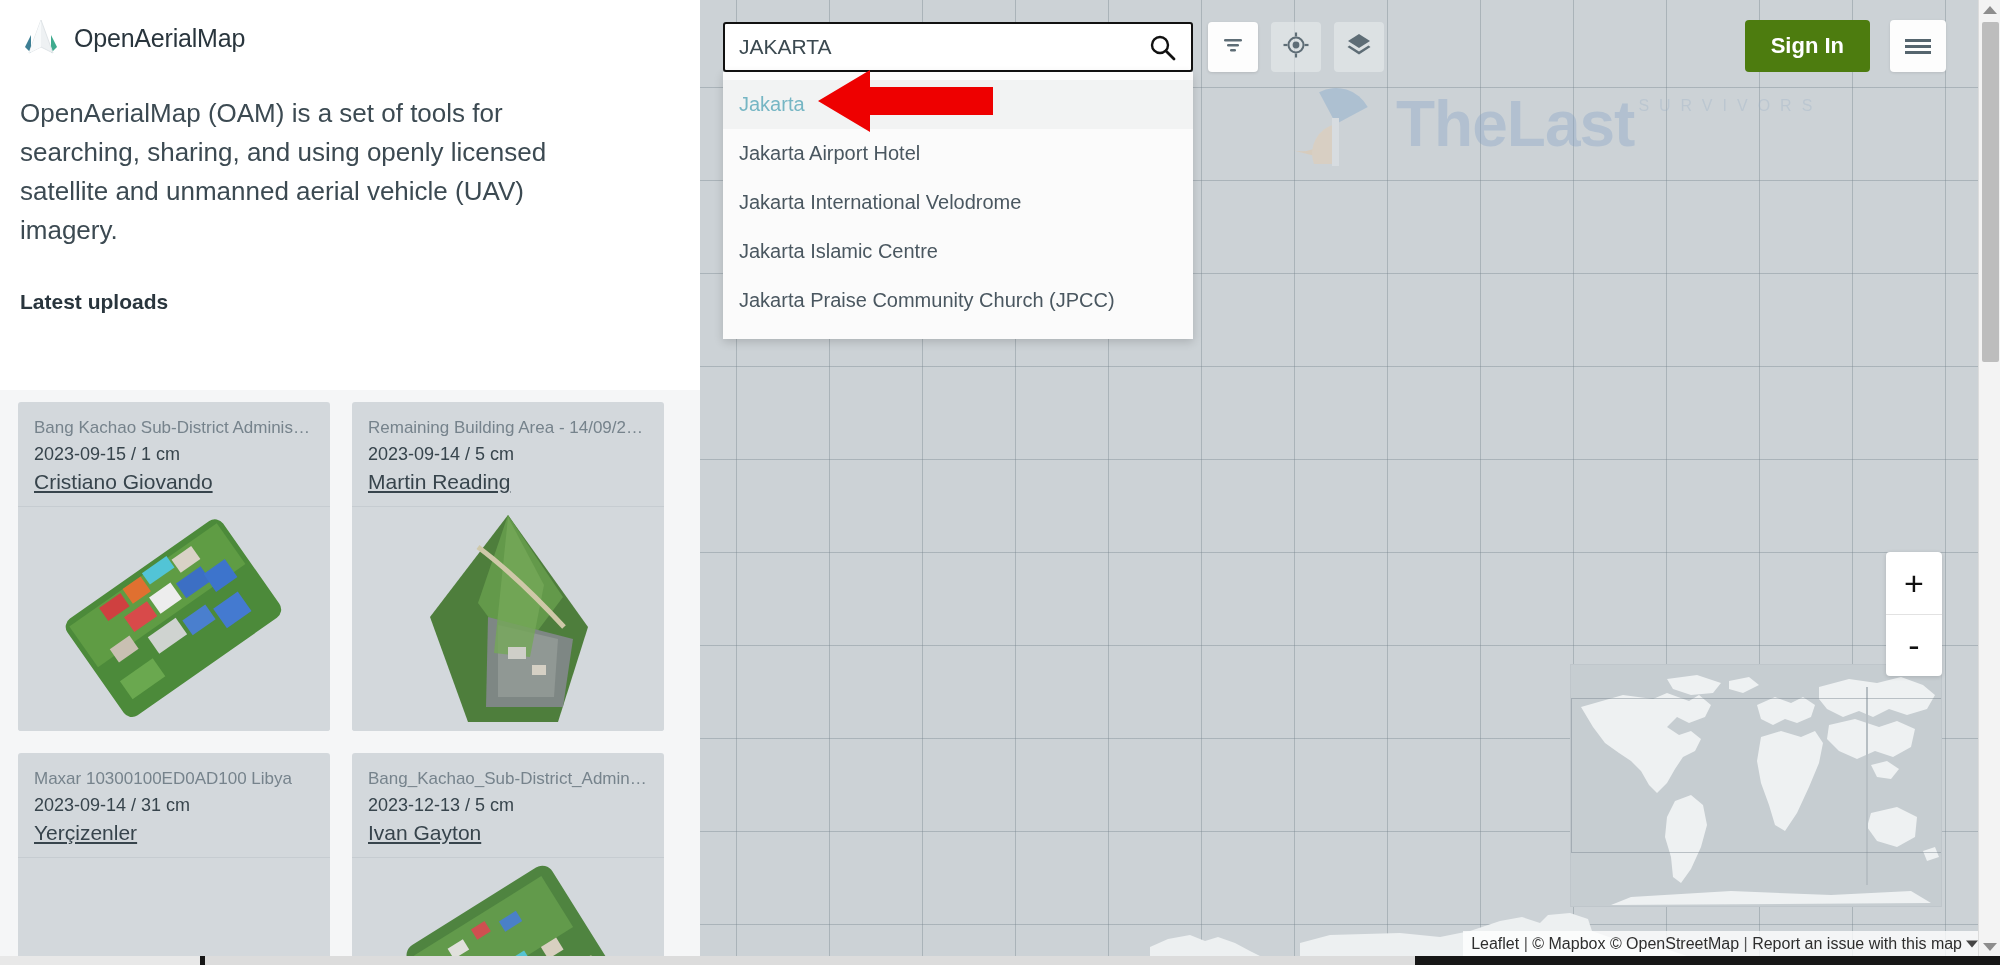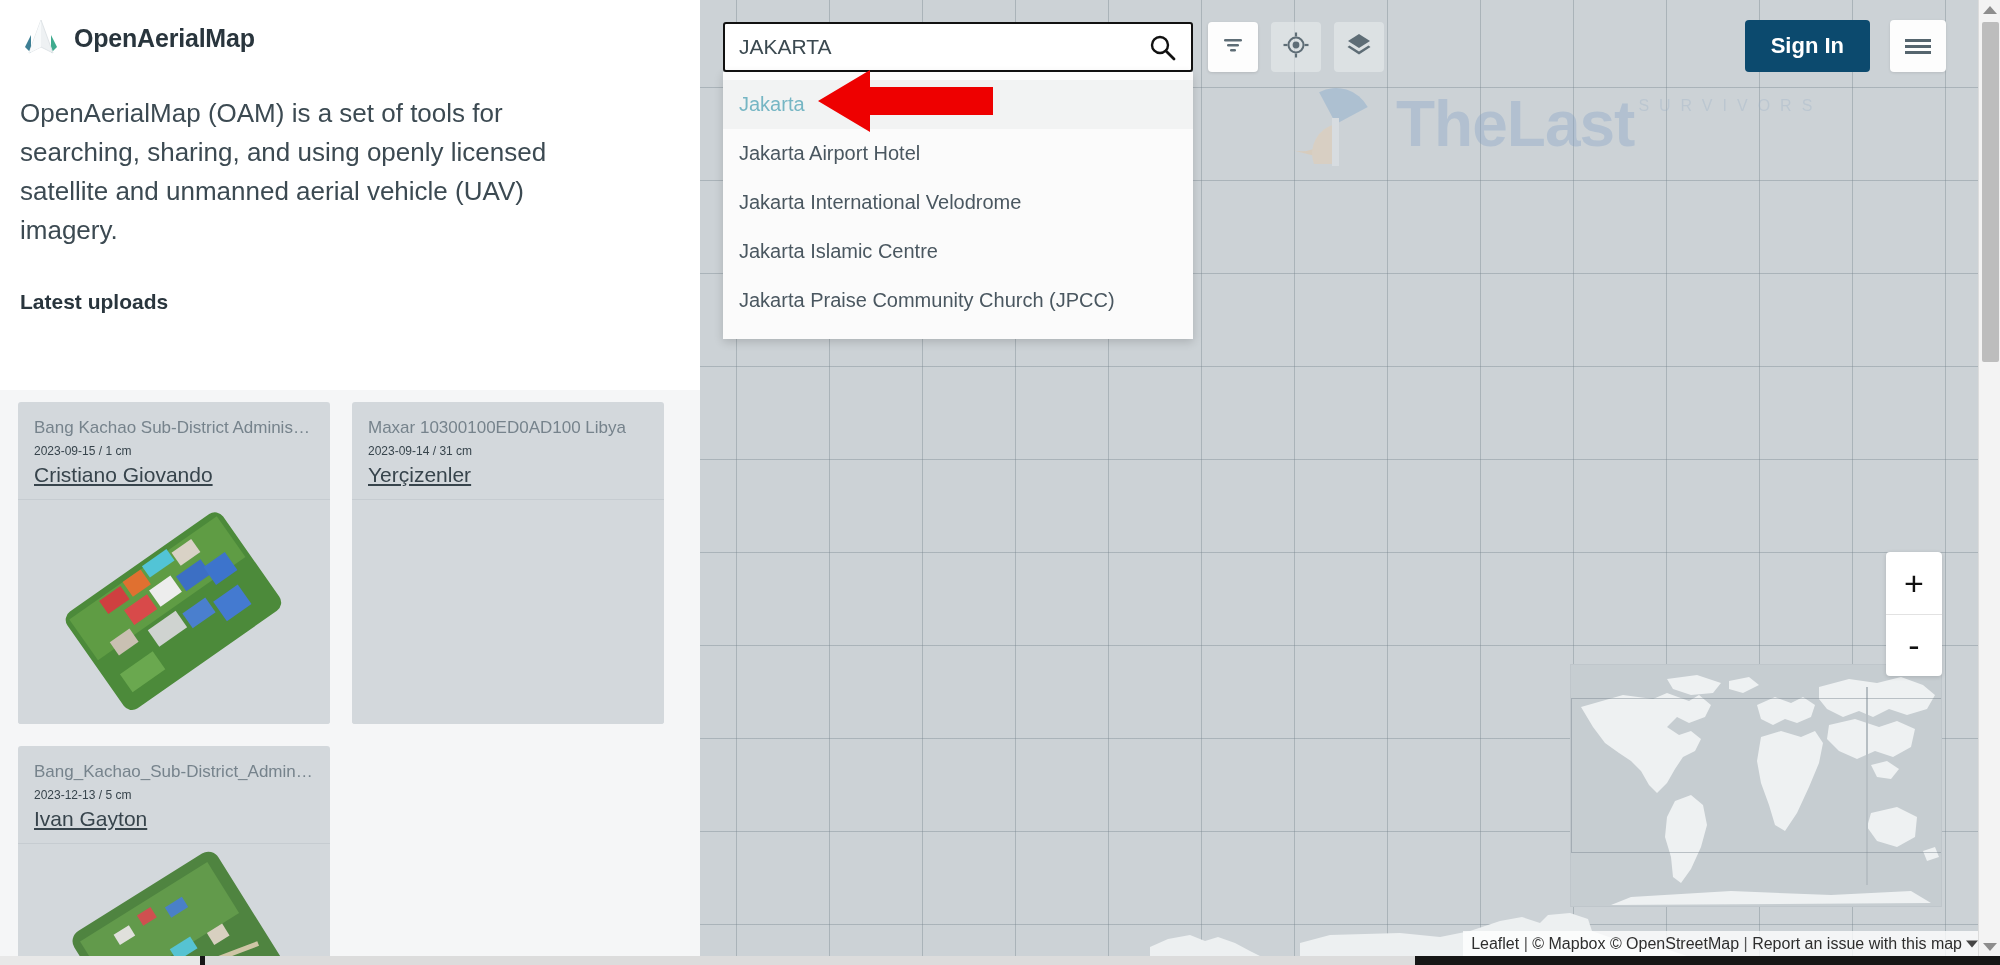--- a/index.html
+++ b/index.html
@@ -36,38 +36,38 @@
   .wm-sub { font-size: 16px; color: #9ab0c6; letter-spacing: 10px; margin-top: 3px; margin-left: 4px; }
 
   
   .left-panel {
     position: absolute; left: 0; top: 0; width: 700px; height: 957px;
     background: #ffffff; z-index: 20;
   }
   .panel-head { background: #fff; padding: 0 20px; }
   .brand { display: flex; align-items: center; gap: 12px; padding-top: 20px; height: 56px; }
   .brand-logo { width: 42px; height: 42px; position: relative; flex: 0 0 42px; }
-  .brand-name { font-size: 25px; font-weight: bold; color: #29353d; letter-spacing: -.2px; }
+  .brand-name { font-size: 25px; font-weight: normal; color: #29353d; letter-spacing: -.2px; }
   .intro {
     font-size: 26px; line-height: 1.5; color: #3c4a52;
     margin-top: 38px; padding-right: 120px; font-weight: 400;
   }
   .latest-title { font-size: 21px; font-weight: bold; color: #29353d; margin-top: 40px; padding-bottom: 22px; }
   .cards-wrap {
     position: absolute; left: 0; top: 390px; width: 700px; height: 567px;
     background: #f5f6f7; padding: 12px 36px 0 18px; overflow: hidden;
   }
   .cards-grid { display: grid; grid-template-columns: 1fr 1fr; gap: 22px 22px; }
   .card { background: #d3d8dc; border-radius: 3px; overflow: hidden; }
   .card-meta { padding: 16px 16px 12px 16px; }
   .card-title {
     font-size: 17px; color: #76838c; white-space: nowrap; overflow: hidden;
     text-overflow: ellipsis; margin-bottom: 6px;
   }
-  .card-sub { font-size: 12px; color: #37444c; margin-bottom: 5px; }
+  .card-sub { font-size: 18px; color: #37444c; margin-bottom: 5px; }
   .card-user { font-size: 21px; color: #37444c; display: inline-block; }
   .card-thumb { height: 225px; background: #d3d8dc; position: relative; overflow: hidden; border-top: 1px solid #c6ccd1; }
 
   
   .search-wrap { position: absolute; left: 723px; top: 22px; width: 470px; z-index: 40; }
   .search-box {
     display: flex; align-items: center; height: 50px; background: #fff;
     border: 2px solid #111; border-radius: 3px; padding: 0 14px;
   }
   .search-input {
@@ -88,21 +88,21 @@
   
   .map-ctrl-btn {
     position: absolute; top: 22px; width: 50px; height: 50px; border-radius: 4px;
     display: flex; align-items: center; justify-content: center; z-index: 35; cursor: pointer;
   }
   .ctrl-filter { left: 1208px; background: #fdfdfd; box-shadow: 0 1px 3px rgba(0,0,0,.12); }
   .ctrl-locate { left: 1271px; background: rgba(233,236,238,.55); }
   .ctrl-layers { left: 1334px; background: rgba(233,236,238,.55); }
   .signin-btn {
     position: absolute; right: 130px; top: 20px; height: 52px; padding: 17px 26px;
-    background: #0c4a6e; color: #fff; font-size: 22px; font-weight: bold;
+    background: #4d7c0f; color: #fff; font-size: 22px; font-weight: bold;
     border: 0; border-radius: 4px; display: flex; align-items: center;
     justify-content: center; z-index: 35; cursor: pointer;
     font-family: "Liberation Sans", sans-serif;
   }
   .hamburger-btn {
     position: absolute; right: 54px; top: 20px; width: 56px; height: 52px;
     background: #fdfdfd; border-radius: 4px; display: flex; align-items: center;
     justify-content: center; z-index: 35; cursor: pointer; box-shadow: 0 1px 3px rgba(0,0,0,.10);
   }
   .ham-line { display: block; width: 26px; height: 3px; background: #55656e; margin: 3px 0; }
@@ -240,20 +240,39 @@
                 <rect x="80" y="100" width="24" height="16" fill="#c9c0b2"></rect>
                 <rect x="118" y="112" width="34" height="20" fill="#cfd3d0"></rect>
                 <rect x="156" y="118" width="28" height="18" fill="#4a7fce"></rect>
                 <rect x="70" y="132" width="40" height="22" fill="#6aa84f"></rect>
                 <rect x="188" y="126" width="30" height="24" fill="#447ad0"></rect>
               </g>
             </svg>
           </div>
         </div>
 
+        <div class="card">
+          <div class="card-meta">
+            <div class="card-title">Remaining Building Area - 14/09/2…</div>
+            <div class="card-sub">2023-09-14 / 5 cm</div>
+            <a class="card-user" href="#">Martin Reading</a>
+          </div>
+          <div class="card-thumb">
+            <svg width="100%" height="225" viewBox="0 0 300 225" preserveAspectRatio="xMidYMid meet">
+              <path d="M150 8 L230 120 L200 215 L110 215 L72 110 Z" fill="#4e7e3c"></path>
+              <path d="M150 8 L205 90 L160 150 L120 96 Z" fill="#63994a"></path>
+              <path d="M130 110 L215 132 L205 200 L128 200 Z" fill="#7e8784"></path>
+              <path d="M140 118 L200 132 L196 190 L140 190 Z" fill="#909894"></path>
+              <path d="M150 10 L186 78 L172 150 L136 146 Z" fill="#74a857" opacity=".8"></path>
+              <path d="M120 40 Q160 70 206 120" stroke="#cfc8a8" stroke-width="5" fill="none"></path>
+              <rect x="150" y="140" width="18" height="12" fill="#cfcfc8"></rect>
+              <rect x="174" y="158" width="14" height="10" fill="#d5d0c4"></rect>
+            </svg>
+          </div>
+        </div>
 
         <div class="card">
           <div class="card-meta">
             <div class="card-title">Maxar 10300100ED0AD100 Libya</div>
             <div class="card-sub">2023-09-14 / 31 cm</div>
             <a class="card-user" href="#">Yerçizenler</a>
           </div>
           <div class="card-thumb"></div>
         </div>
 

